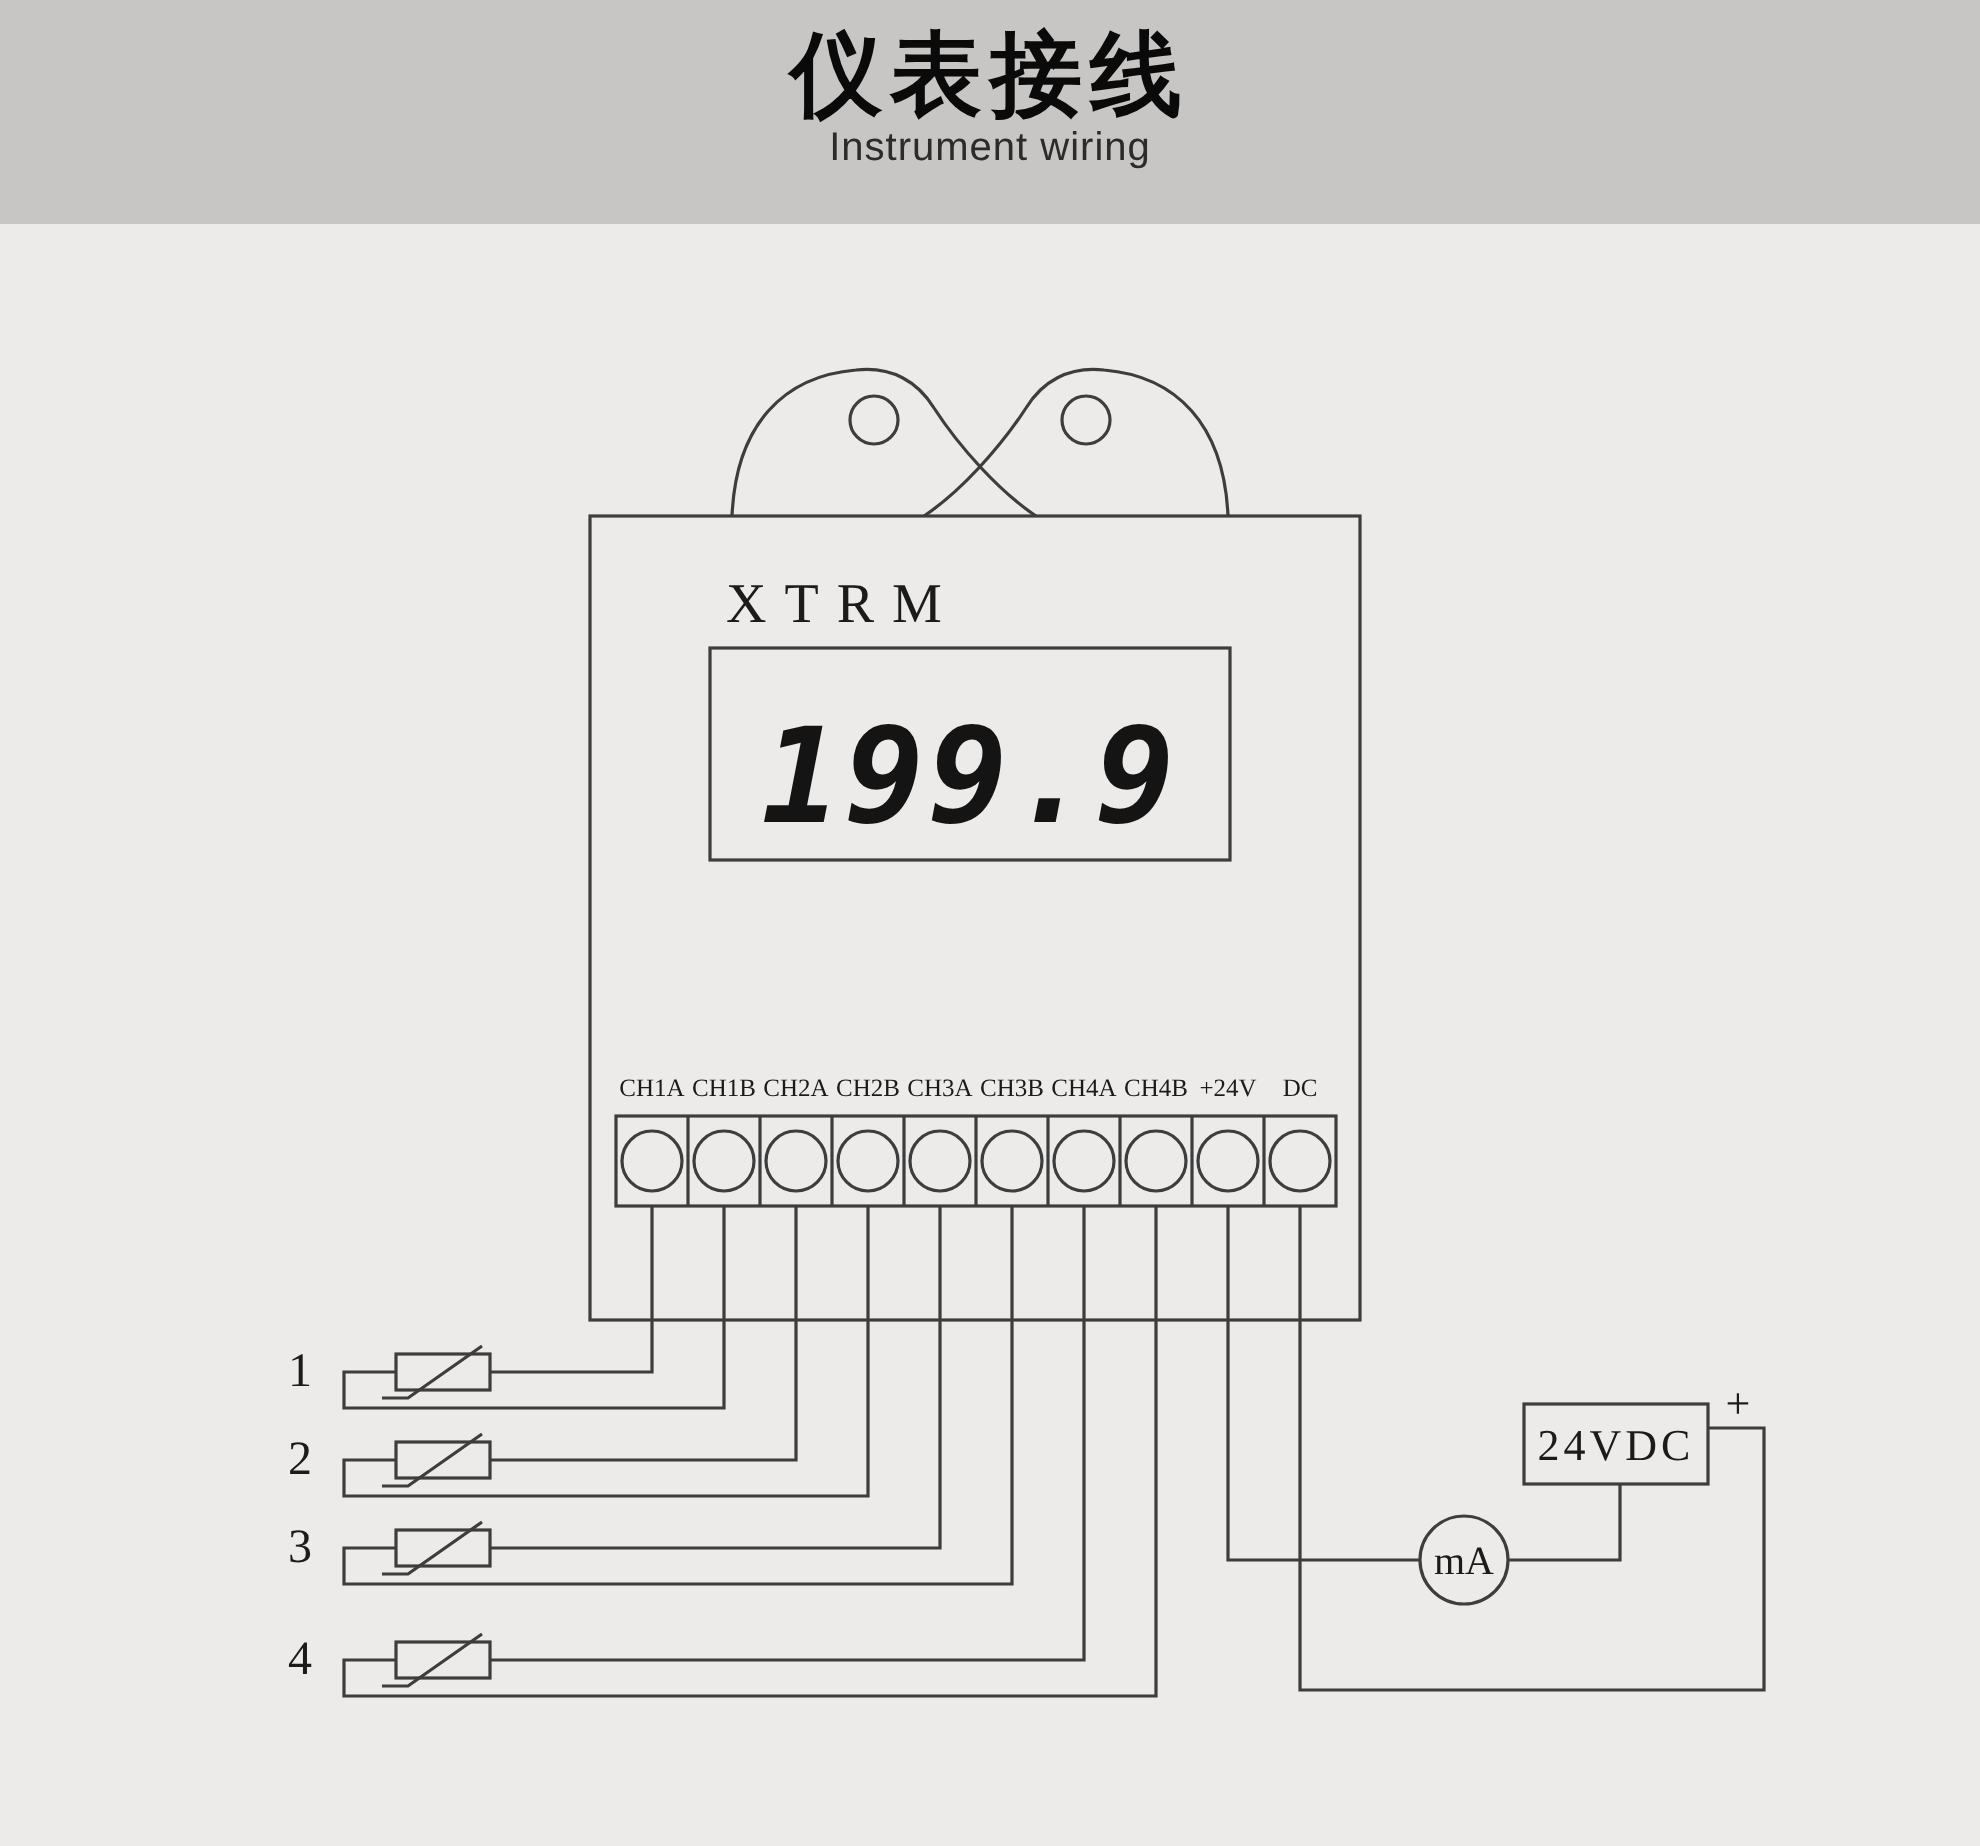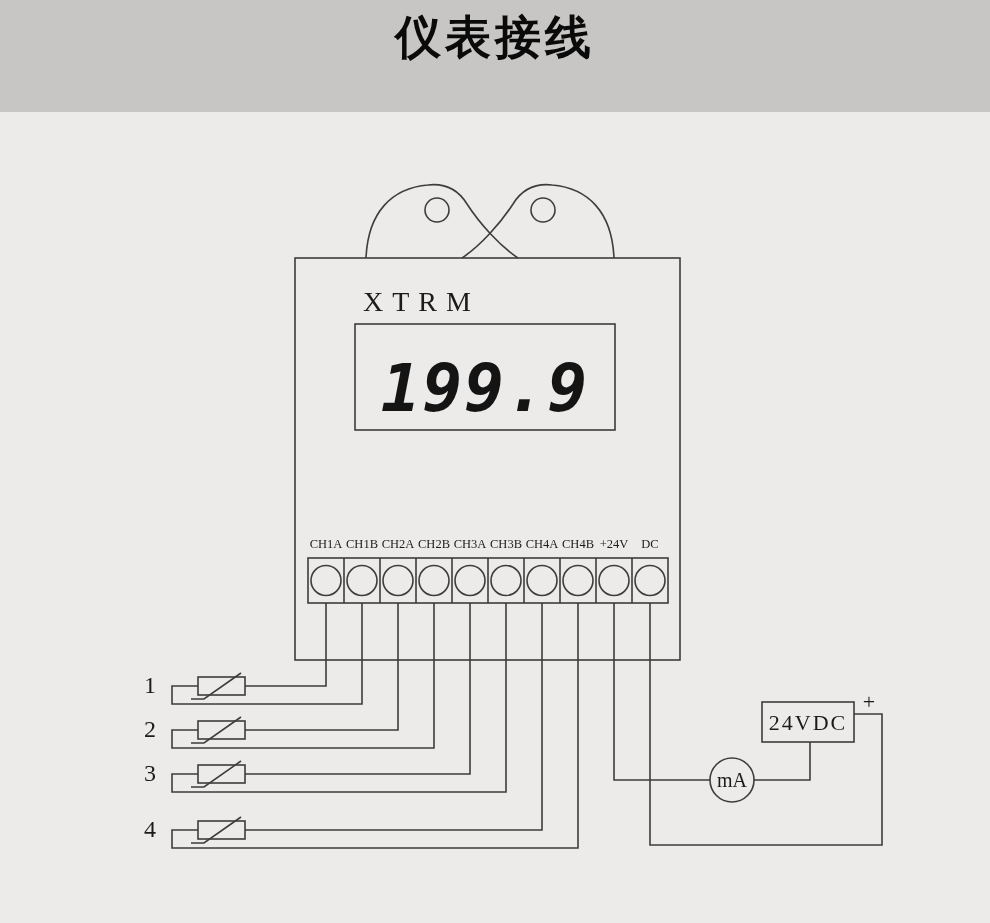--- a/index.html
+++ b/index.html
@@ -26,20 +26,21 @@
     font-weight:bold; font-style:italic; fill:#141414;
   }
 </style>
 </head>
 <body>
 
 <div class="page">
 
   <div class="header">
     <h1>仪表接线</h1>
+    <div class="subtitle">Instrument wiring</div>
   </div>
 
   <svg class="diagram" width="990" height="811" viewBox="0 0 990 811" xmlns="http://www.w3.org/2000/svg">
 
     <path class="ln" d="M366 146 C368 100, 392 76, 428 73 C446 71, 459 79, 467 92 C480 112, 500 134, 518 146"></path>
     <path class="ln" d="M614 146 C612 100, 588 76, 552 73 C534 71, 521 79, 513 92 C500 112, 480 134, 462 146"></path>
     <circle class="ln" cx="437" cy="98" r="12"></circle>
     <circle class="ln" cx="543" cy="98" r="12"></circle>
 
     <rect class="ln" x="295" y="146" width="385" height="402"></rect>

